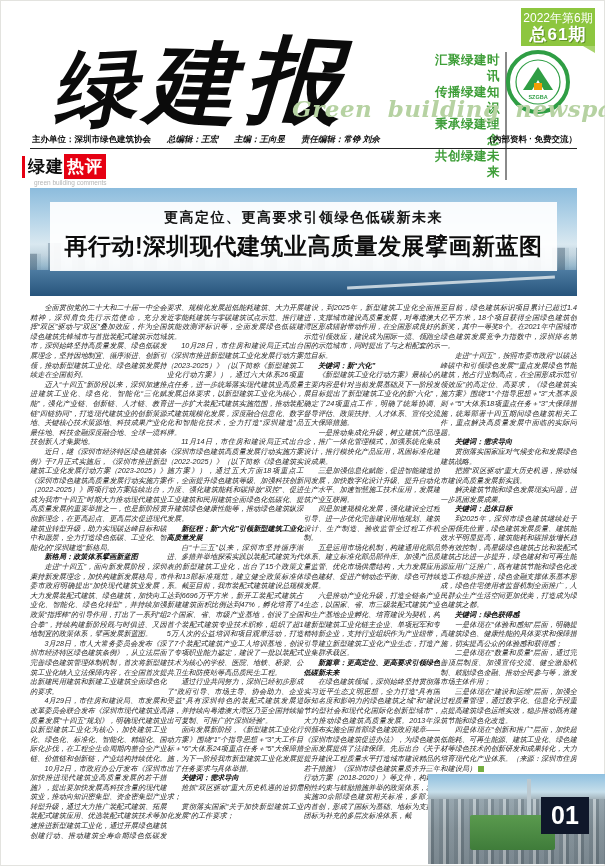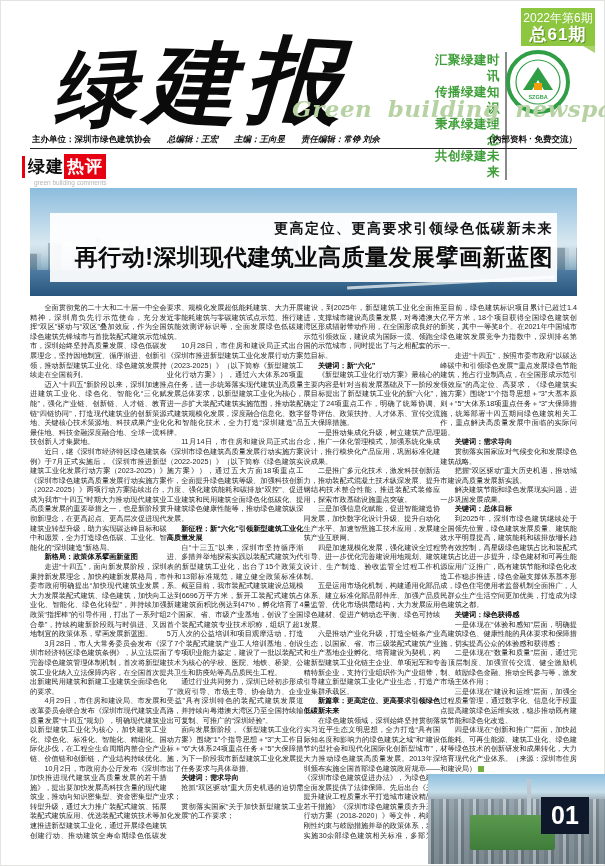--- a/index.html
+++ b/index.html
@@ -67,28 +67,28 @@
     background:repeating-linear-gradient(90deg, rgba(70,95,115,.50) 0 7px, rgba(150,175,190,.30) 7px 11px,
       rgba(195,212,222,.18) 11px 18px, rgba(90,115,135,.42) 18px 24px);
     clip-path:polygon(0 55%,3% 55%,3% 25%,6% 25%,6% 60%,10% 60%,10% 12%,13% 12%,13% 48%,18% 48%,18% 30%,22% 30%,22% 62%,27% 62%,27% 18%,30% 18%,30% 50%,36% 50%,36% 34%,40% 34%,40% 58%,46% 58%,46% 8%,49% 8%,49% 44%,55% 44%,55% 26%,59% 26%,59% 55%,65% 55%,65% 16%,68% 16%,68% 48%,74% 48%,74% 32%,79% 32%,79% 58%,85% 58%,85% 22%,88% 22%,88% 50%,93% 50%,93% 38%,100% 38%,100% 100%,0 100%);
   }
   .water { position:absolute; left:0; right:0; bottom:0; height:26px;
     background:linear-gradient(180deg,#4d7ba1,#27547c); }
   .bridge { position:absolute; left:58%; right:4%; bottom:12px; height:3px;
     background:rgba(219,228,234,.85); transform:rotate(-3deg); }
   .headline-box {
     position:absolute; left:20px; right:20px; top:14px; padding:7px 4px 9px;
-    background:rgba(255,255,255,.93); text-align:right;margin-top:11px;
+    background:rgba(255,255,255,.93); text-align:center;
   }
   .kicker { font-size:14px; font-weight:900; color:#141414; letter-spacing:1.5px; white-space:nowrap; }
   .headline { font-size:23px; font-weight:900; color:#0c0c0c; letter-spacing:.5px; margin-top:4px; white-space:nowrap; }
 
   
   .article { position:absolute; left:30px; top:303px; width:547px; height:537px; }
-  .columns { display:flex; gap:0; height:100%; }
+  .columns { display:flex; gap:0; height:100%;font-style:italic; }
   .col { flex:1; overflow:hidden; }
   .para {
     margin:0; font-size:7.2px; line-height:9.6px; color:#1f1f1f;
     text-align:justify; word-break:break-all; text-indent:2em;
   }
   .para.cont { text-indent:0; }
   .para.subhead, .para.keyword { font-weight:bold; color:#111; }
   .para.source::after { content:""; display:inline-block; width:6px; height:6px;
     background:#76b043; margin-left:2px; vertical-align:-1px; }
 
@@ -198,21 +198,20 @@
           <p class="para body">面向发展新阶段，《新型建筑工业化行动方案》围绕“1”个指导思想＋“3”大工作目标＋“6”大体系24项重点任务＋“5”大保障措施，为下一阶段我市新型建筑工业化发展提出了任务要求与具体举措。</p>
           <p class="para keyword">关键词：需求导向</p>
           <p class="para body">抢抓“双区驱动”重大历史机遇的迫切需求；</p>
           <p class="para body">贯彻落实国家“关于加快新型建筑工业化发展”的工作要求；</p>
         </div>
       <div class="col">
           <p class="para cont">建设，到2025年，新型建筑工业化全面推进，支撑城市建设高质量发展，对粤港澳大湾区形成辐射带动作用，在全国形成良好的示范引领效应，建设成为国际一流、领跑全国的示范城市，同时提出了与之相配套的示范目标。</p>
           <p class="para keyword">关键词：新“六化”</p>
           <p class="para body">《新型建筑工业化行动方案》最核心的主要内容是针对当前发展基础及下一阶段发展目标提出了新型建筑工业化的新“六化”，确定了24项重点工作，明确了统筹协调、督导评估、政策扶持、人才体系、宣传交流五大保障措施。</p>
           <p class="para body">一是推动集成化升级，树立建筑产品理念，推广一体化管理模式，加强系统化集成设计，推行模块化产品应用，巩固标准化建设成果。</p>
-          <p class="para body">二是推广多元化技术，激发科技创新活力，推动装配式混凝土技术纵深发展、提升钢结构技术整合性能，推进装配式装修应用，探索市政基础设施重点突破。</p>
           <p class="para body">三是加强信息化赋能，促进智能建造协同发展，加快数字化设计升级、提升自动化生产水平、加速智慧施工技术应用，发展建筑产业互联网。</p>
           <p class="para body">四是加速规模化发展，强化建设全过程引导、进一步优化完善建设用地规划、建筑设计、生产制造、验收监管全过程工作机制。</p>
           <p class="para body">五是运用市场化机制，构建通用化部品体系、建立标准化部品部件库、加强产品质量监管、优化市场供需结构，大力发展应用绿色建材、促进产销动态平衡、绿色可持续发展。</p>
           <p class="para body">六是推动产业化升级，打造全链条产业生态，以国家、省、市三级装配式建筑产业和生产基地企业孵化、培育建设为契机，构建新型建筑工业化链主企业、单项冠军和专精特新企业，支持行业组织作为产业纽带，引导建立新型建筑工业化产业生态，打造产业集群承载区。</p>
           <p class="para subhead">新篇章：更高定位、更高要求引领绿色低碳新未来</p>
           <p class="para body">在绿色建筑领域，深圳始终坚持贯彻落实习近平生态文明思想，全力打造“具有国际知名度和影响力的绿色建筑之城”和“建设节约型社会和现代化国际化创新型城市”，大力推动绿色建筑高质量发展。2013年深圳颁布实施全国首部绿色建筑政府规章——《深圳市绿色建筑促进办法》，为绿色建筑全面发展提供了法律保障。先后出台《关于提升建设工程质量水平打造城市建设精品的若干措施》《深圳市绿色建筑量质齐升三年行动方案（2018-2020）》等文件，构建了刚性约束与鼓励措施并举的政策体系，发布实施30余部绿色建筑相关标准，多部为国内首创，形成了国标为基础、地标为支撑、团标为补充的多层次标准体系，截</p>
         </div>
       <div class="col">
           <p class="para cont">至目前，绿色建筑标识项目累计已超过1.4亿平方米，18个项目获得全国绿色建筑创新奖，其中一等奖8个。在2021年中国城市绿色建筑发展竞争力指数中，深圳排名第一。</p>
           <p class="para body">走进“十四五”，按照市委市政府“以碳达峰碳中和引领绿色发展”“重点发展绿色节能建筑，抢占行业制高点，在全国形成示范引领效应”的高定位、高要求，《绿色建筑实施方案》围绕“1”个指导思想＋“3”大基本原则＋“5”大体系18项重点任务＋“3”大保障措施，统筹部署十四五期间绿色建筑相关工作，重点解决高质量发展中面临的实际问题。</p>

